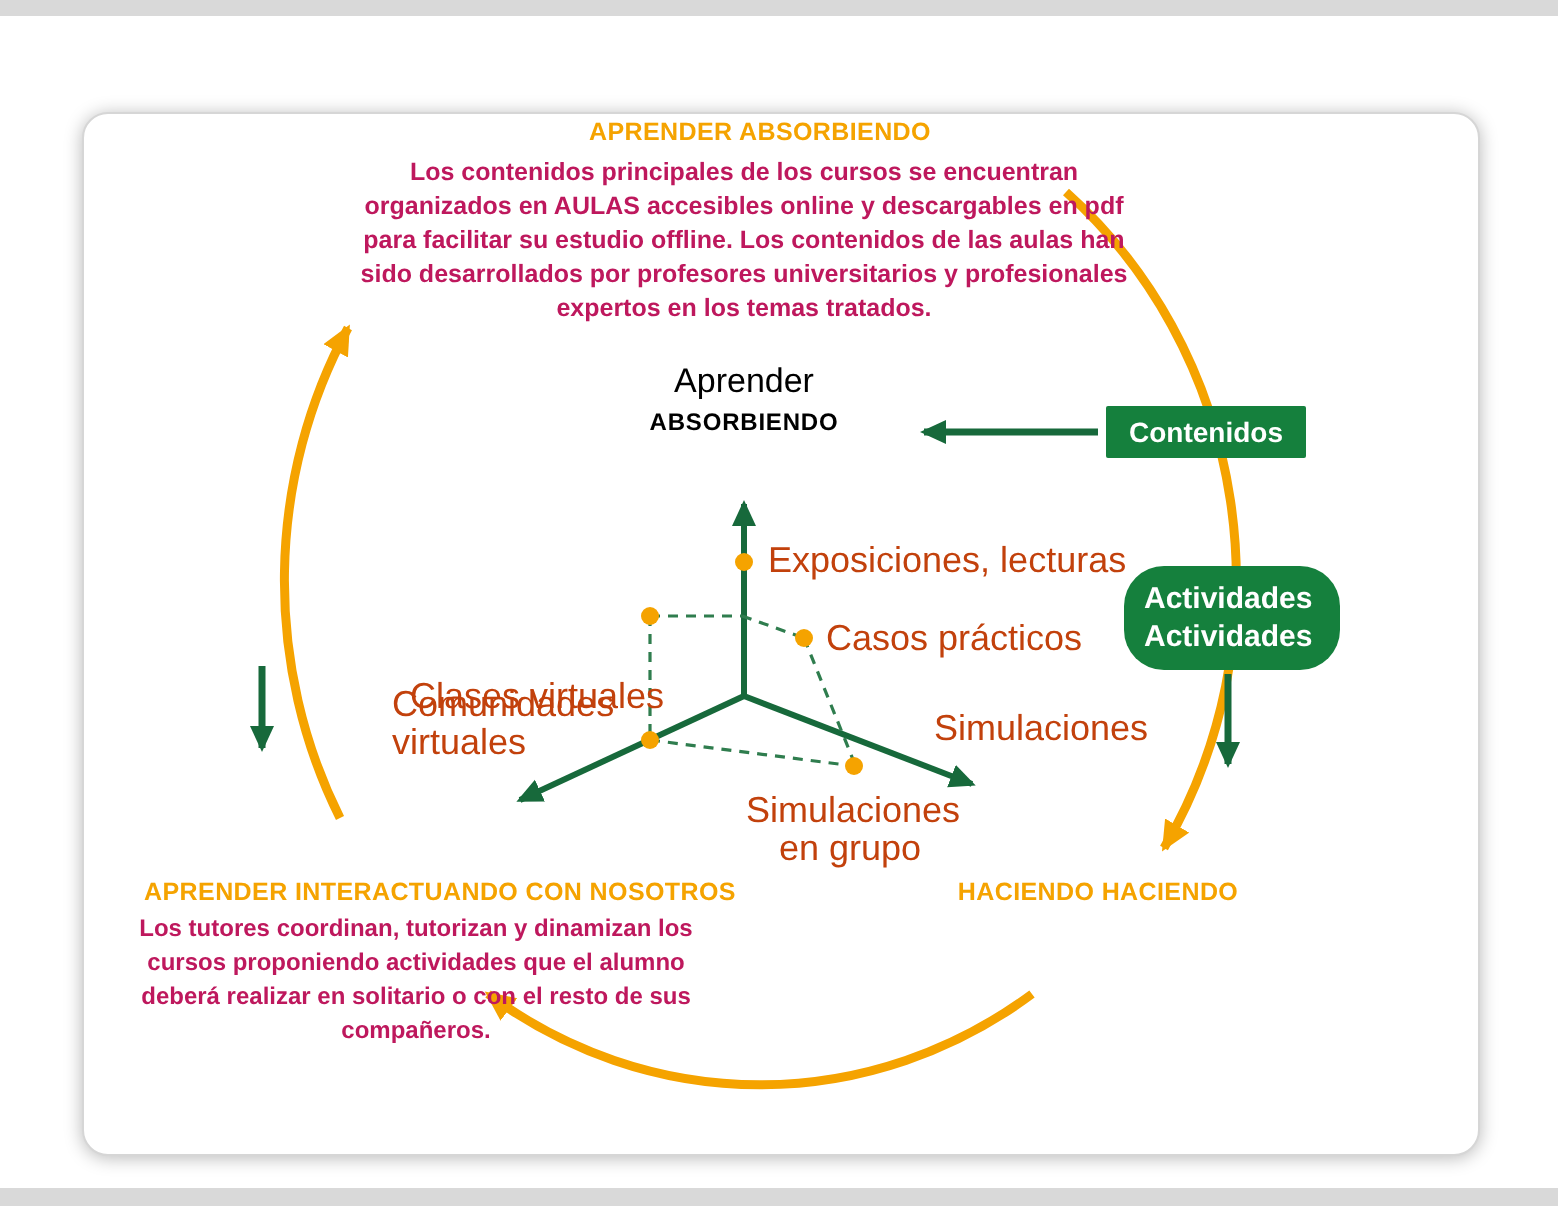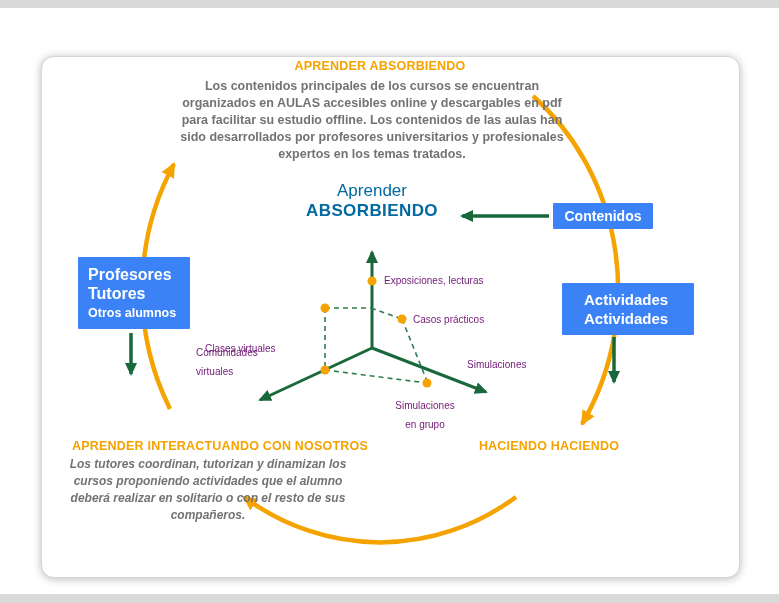--- a/index.html
+++ b/index.html
@@ -5,32 +5,32 @@
   html,body{margin:0;padding:0;background:#fff;}
   .page{position:relative;width:779px;height:603px;background:#ffffff;overflow:hidden;
         font-family:"Liberation Sans",sans-serif;color:#1F2A44;}
   .bar{position:absolute;left:0;width:779px;background:#d9d9d9;}
   .bar.top{top:0;height:8px;}
   .bar.bottom{bottom:0;height:9px;}
   .card{position:absolute;left:41px;top:56px;width:697px;height:520px;background:#fff;
         border:1px solid #d6d6d6;border-radius:13px;box-shadow:0 1px 9px rgba(0,0,0,.28);}
   .abs{position:absolute;}
   .orange-heading{color:#F5A300;font-weight:bold;font-size:12.5px;text-align:center;letter-spacing:.2px;}
-  .para{font-weight:bold;color:#737373;text-align:center;white-space:pre-line;}
+  .para{font-weight:bold;color:#be185d;text-align:center;white-space:pre-line;}
   .para.top-p{font-size:12.5px;line-height:17px;}
   .para.bottom-p{font-size:12px;line-height:17px;}
-  .center-title{text-align:center;color:#0369a1;}
+  .center-title{text-align:center;color:#000000;}
   .center-title .l1{font-size:17px;font-weight:normal;line-height:20px;}
-  .center-title .l2{font-size:17px;font-weight:bold;line-height:20px;letter-spacing:.4px;}
-  .gbox{background:#3b82f6;color:#ffffff;font-weight:bold;border-radius:1px;}
+  .center-title .l2{font-size:12px;font-weight:bold;line-height:20px;letter-spacing:.4px;}
+  .gbox{background:#15803d;color:#ffffff;font-weight:bold;border-radius:1px;}
   .gbox .big{font-size:16px;line-height:19px;}
   .gbox .med{font-size:15px;line-height:19px;}
   .gbox .small{font-size:12.5px;line-height:16px;margin-top:2px;}
   .gbox.contenidos{font-size:14px;text-align:center;line-height:26px;}
-  .axis-label{font-size:10px;color:#701a75;white-space:pre-line;line-height:19px;}
+  .axis-label{font-size:18px;color:#c2410c;white-space:pre-line;line-height:19px;}
   .overlay{position:absolute;left:0;top:0;pointer-events:none;}
 </style>
 </head>
 <body>
 
 <div class="page">
   <div class="bar top"></div>
   <div class="bar bottom"></div>
   <div class="card"></div>
 
@@ -86,40 +86,35 @@
 sido desarrollados por profesores universitarios y profesionales
 expertos en los temas tratados.</div>
 
   <div class="abs center-title" style="left:282px;top:181px;width:180px;">
     <div class="l1">Aprender</div>
     <div class="l2">ABSORBIENDO</div>
   </div>
 
   <div class="abs gbox contenidos" style="left:553px;top:203px;width:100px;height:26px;">Contenidos</div>
 
-  <div class="abs gbox" style="left:78px;top:257px;width:92px;padding:8px 10px;">
-    <div class="big">Profesores</div>
-    <div class="big">Tutores</div>
-    <div class="small">Otros alumnos</div>
-  </div>
 
-  <div class="abs gbox" style="left:562px;top:283px;width:88px;padding:7px 22px;">
+  <div class="abs gbox" style="left:562px;top:283px;width:88px;padding:7px 10px;border-radius:20px;">
     <div class="med">Actividades</div>
     <div class="med">Actividades</div>
   </div>
 
   <div class="abs axis-label" style="left:384px;top:271px;">Exposiciones, lecturas</div>
   <div class="abs axis-label" style="left:205px;top:299px;margin-top:40px;">Clases virtuales</div>
   <div class="abs axis-label" style="left:413px;top:310px;">Casos prácticos</div>
   <div class="abs axis-label" style="left:196px;top:343px;">Comunidades
 virtuales</div>
   <div class="abs axis-label" style="left:467px;top:355px;">Simulaciones</div>
   <div class="abs axis-label" style="left:373px;top:396px;width:104px;text-align:center;">Simulaciones
 en grupo</div>
 
   <div class="abs orange-heading" style="left:60px;top:439px;width:320px;">APRENDER INTERACTUANDO CON NOSOTROS</div>
-  <div class="abs para bottom-p" style="left:48px;top:456px;width:320px;font-style:italic;">Los tutores coordinan, tutorizan y dinamizan los
+  <div class="abs para bottom-p" style="left:48px;top:456px;width:320px;">Los tutores coordinan, tutorizan y dinamizan los
 cursos proponiendo actividades que el alumno
 deberá realizar en solitario o con el resto de sus
 compañeros.</div>
 
   <div class="abs orange-heading" style="left:395px;top:439px;width:308px;">HACIENDO HACIENDO</div>
 </div>
 
 </body></html>

